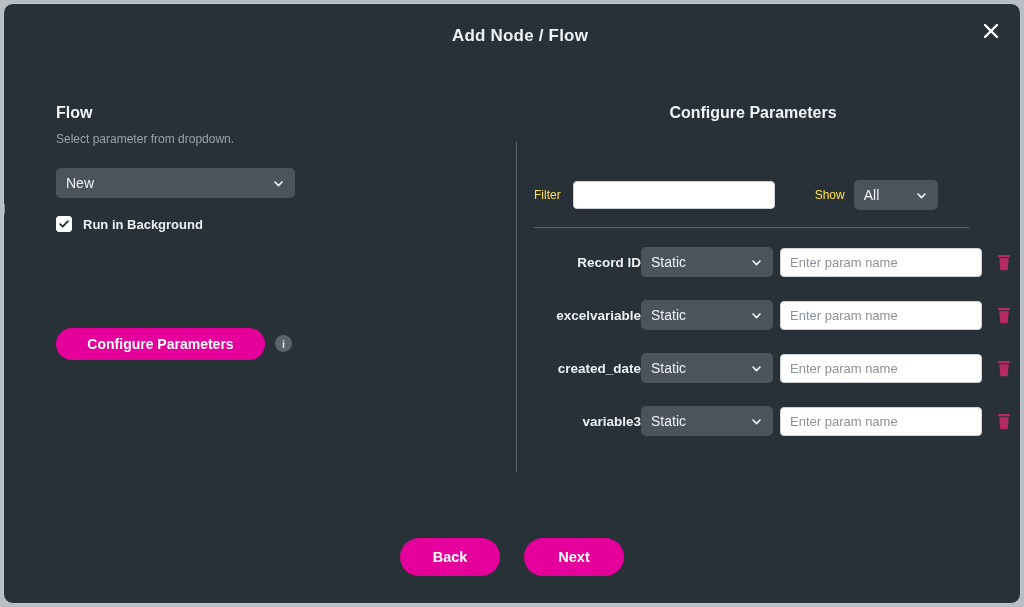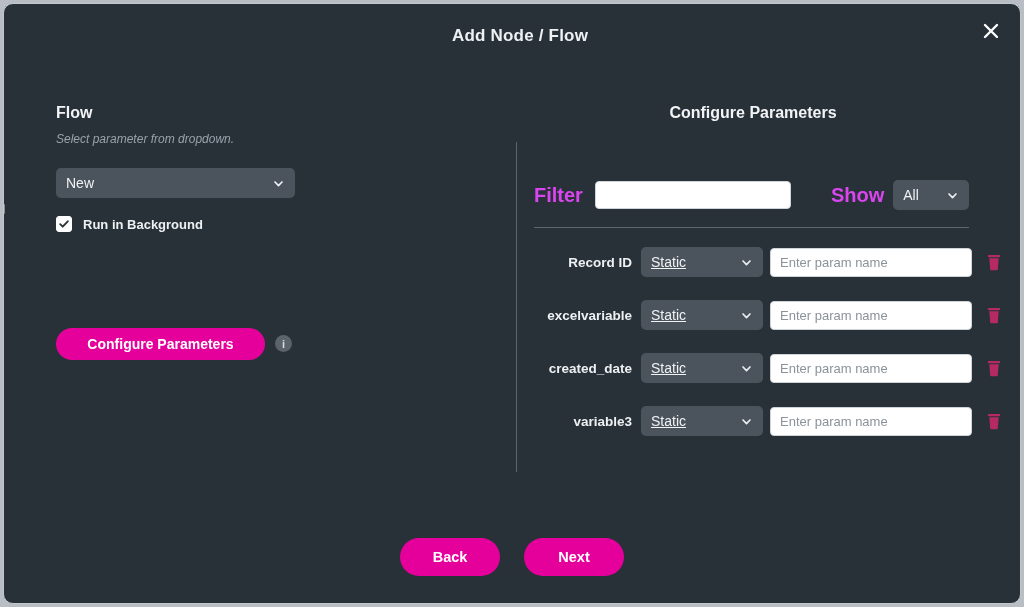--- a/index.html
+++ b/index.html
@@ -72,21 +72,20 @@
   .panel-heading {
     color: #f2f4f6;
     font-size: 16px;
     font-weight: bold;
     margin: 0 0 10px 0;
   }
   .panel-sub {
     color: #9aa3ac;
     font-size: 12px;
     margin: 0 0 22px 0;
-    font-style: italic;
   }
 
   .select {
     position: relative;
     background: #4b545d;
     border-radius: 5px;
     height: 30px;
     display: flex;
     align-items: center;
     padding: 0 10px;
@@ -183,24 +182,23 @@
 
   .filter-row {
     position: absolute;
     left: 18px;
     top: 76px;
     width: 435px;
     display: flex;
     align-items: center;
   }
   .field-label {
-    color: #d946ef;
-    font-size: 20px;
+    color: #fde047;
+    font-size: 12px;
     flex: none;
-    font-weight: bold;
   }
   .text-input {
     background: #ffffff;
     border: 1px solid #cfd4d9;
     border-radius: 4px;
     height: 28px;
     box-sizing: border-box;
     font-family: "Liberation Sans", sans-serif;
     font-size: 13px;
     color: #15803d;
@@ -233,24 +231,23 @@
     height: 30px;
     margin-bottom: 23px;
   }
   .param-name {
     color: #eef1f3;
     font-size: 13.5px;
     font-weight: bold;
     width: 107px;
     flex: none;
     text-align: right;
-    padding-right: 9px;
     box-sizing: border-box;
   }
-  .param-select { width: 122px; flex: none; text-decoration: underline; }
+  .param-select { width: 132px; flex: none; }
   .param-input  { width: 202px; flex: none; margin-left: 7px; height: 29px; }
   .trash {
     flex: none;
     margin-left: 14px;
     width: 16px;
     height: 18px;
     display: flex;
     align-items: center;
     justify-content: center;
     cursor: pointer;

